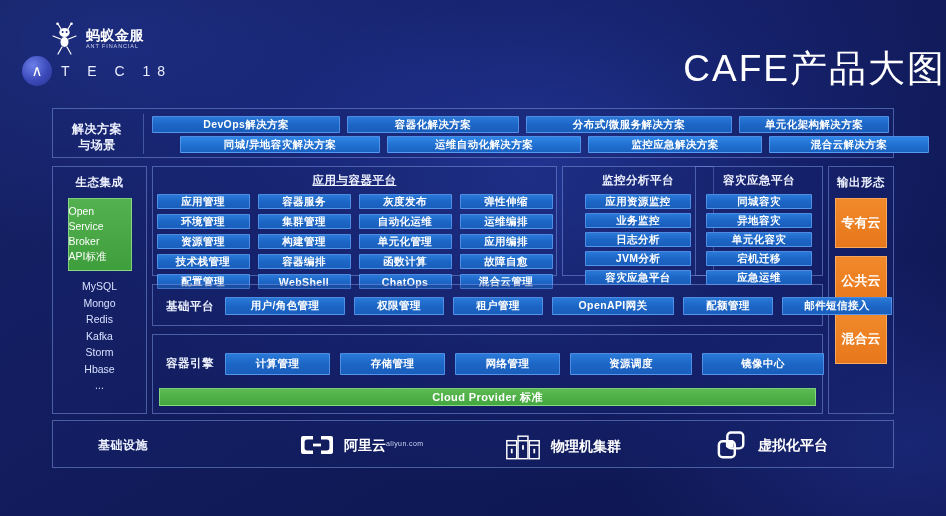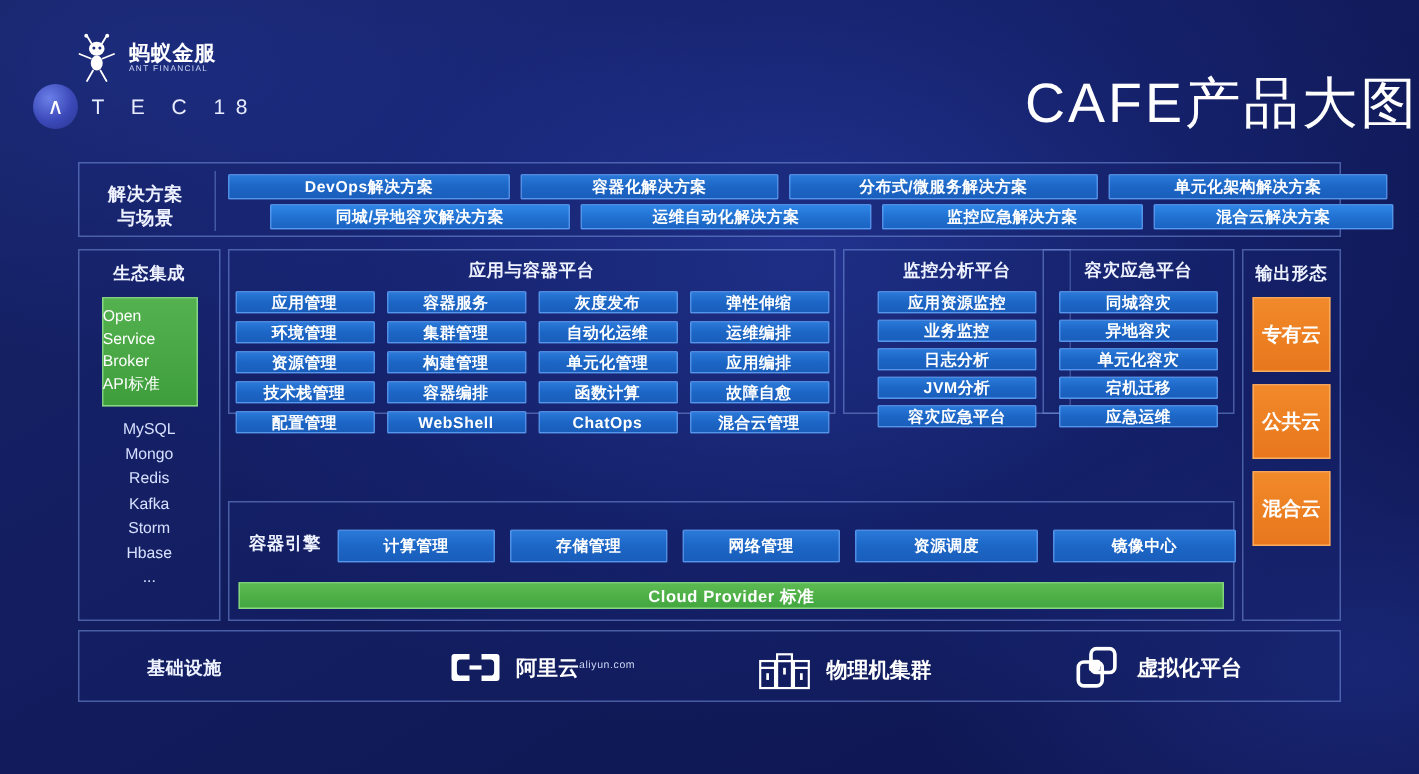--- a/index.html
+++ b/index.html
@@ -77,21 +77,21 @@
   #eco .panel-title { margin-top: 8px; }
   .eco-green {
     margin: 8px auto 0; width: 64px; padding: 5px 0 6px;
     background: linear-gradient(180deg, #54b14f 0%, #3f9e3c 100%);
     border: 1px solid rgba(190,255,190,.5);
     color: #ffffff; font-size: 10.5px; line-height: 15px;
   }
   .eco-list { margin-top: 7px; text-align: center; color: #d7e0ff; font-size: 10.5px; line-height: 16.5px; }
 
   #appc { left: 152px; top: 166px; width: 405px; height: 110px; }
-  #appc .panel-title { margin-top: 6px; }
+  #appc .panel-title { margin-top: 6px; text-decoration: underline; }
   .grid4 { display: grid; grid-template-columns: repeat(4, 93px); gap: 5px 8px; justify-content: center; margin-top: 6px; }
   .grid4 .chip { height: 15px; }
 
   #mon { left: 562px; top: 166px; width: 152px; height: 110px; }
   #dr  { left: 695px; top: 166px; width: 128px; height: 110px; }
   .col1 { display: flex; flex-direction: column; gap: 4px; align-items: center; margin-top: 6px; }
   .col1 .chip { height: 15px; width: 106px; }
   #mon .panel-title, #dr .panel-title { margin-top: 6px; }
 
   #out { left: 828px; top: 166px; width: 66px; height: 248px; }
@@ -175,21 +175,21 @@
   <div class="panel" id="solutions">
     <div class="side-label">
       <div>解决方案</div>
       <div>与场景</div>
     </div>
     <span class="sol-sep"></span>
     <div class="sol-row" style="left:99px; top:7px;">
       <div class="chip" style="width:188px">DevOps解决方案</div>
       <div class="chip" style="width:172px">容器化解决方案</div>
       <div class="chip" style="width:206px">分布式/微服务解决方案</div>
-      <div class="chip" style="width:186px">单元化架构解决方案</div>
+      <div class="chip" style="width:150px">单元化架构解决方案</div>
     </div>
     <div class="sol-row" style="left:127px; top:27px;">
       <div class="chip alt" style="width:200px">同城/异地容灾解决方案</div>
       <div class="chip alt" style="width:194px">运维自动化解决方案</div>
       <div class="chip alt" style="width:174px">监控应急解决方案</div>
       <div class="chip alt" style="width:160px">混合云解决方案</div>
     </div>
   </div>
 
   <div class="panel" id="eco">
@@ -259,20 +259,31 @@
     </div>
   </div>
 
   <div class="panel" id="out">
     <div class="panel-title">输出形态</div>
     <div class="out-box">专有云</div>
     <div class="out-box">公共云</div>
     <div class="out-box">混合云</div>
   </div>
 
+  <div class="panel" id="base">
+    <div class="side-label">基础平台</div>
+    <div class="base-row">
+      <div class="chip" style="width:120px">用户/角色管理</div>
+      <div class="chip" style="width:90px">权限管理</div>
+      <div class="chip" style="width:90px">租户管理</div>
+      <div class="chip" style="width:122px">OpenAPI网关</div>
+      <div class="chip" style="width:90px">配额管理</div>
+      <div class="chip" style="width:110px">邮件短信接入</div>
+    </div>
+  </div>
 
   <div class="panel" id="engine">
     <div class="side-label">容器引擎</div>
     <div class="eng-row">
       <div class="chip" style="width:105px">计算管理</div>
       <div class="chip" style="width:105px">存储管理</div>
       <div class="chip" style="width:105px">网络管理</div>
       <div class="chip" style="width:122px">资源调度</div>
       <div class="chip" style="width:122px">镜像中心</div>
     </div>

